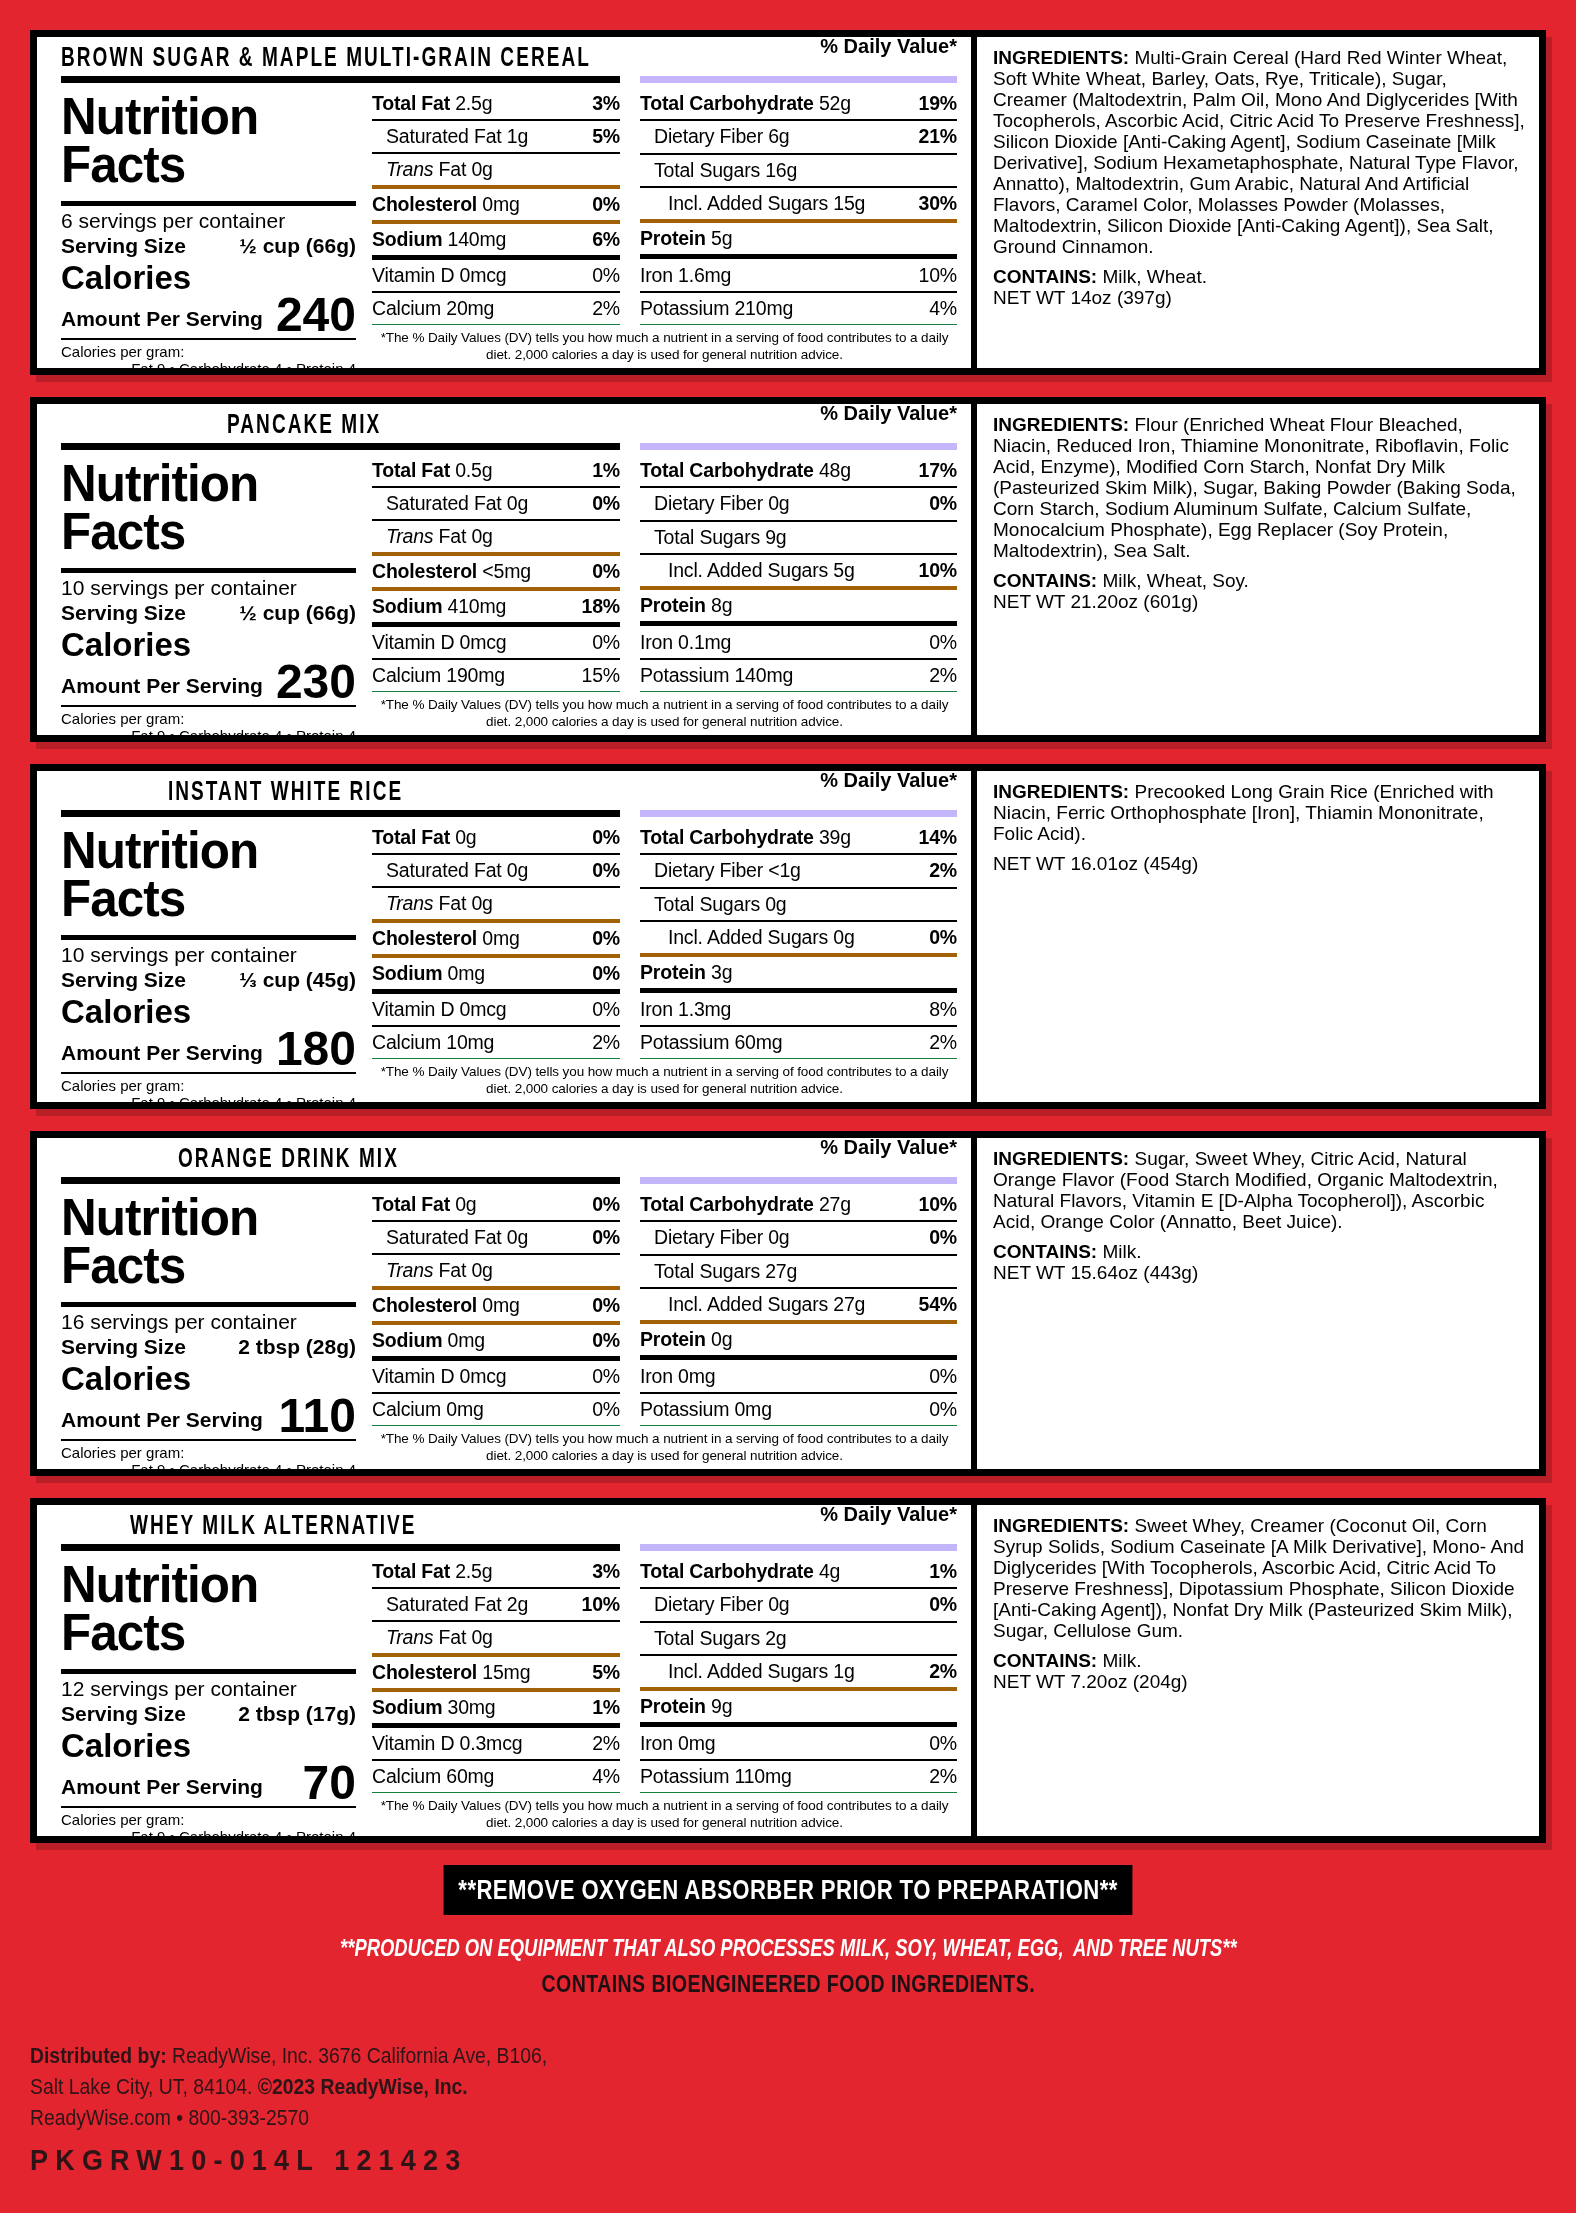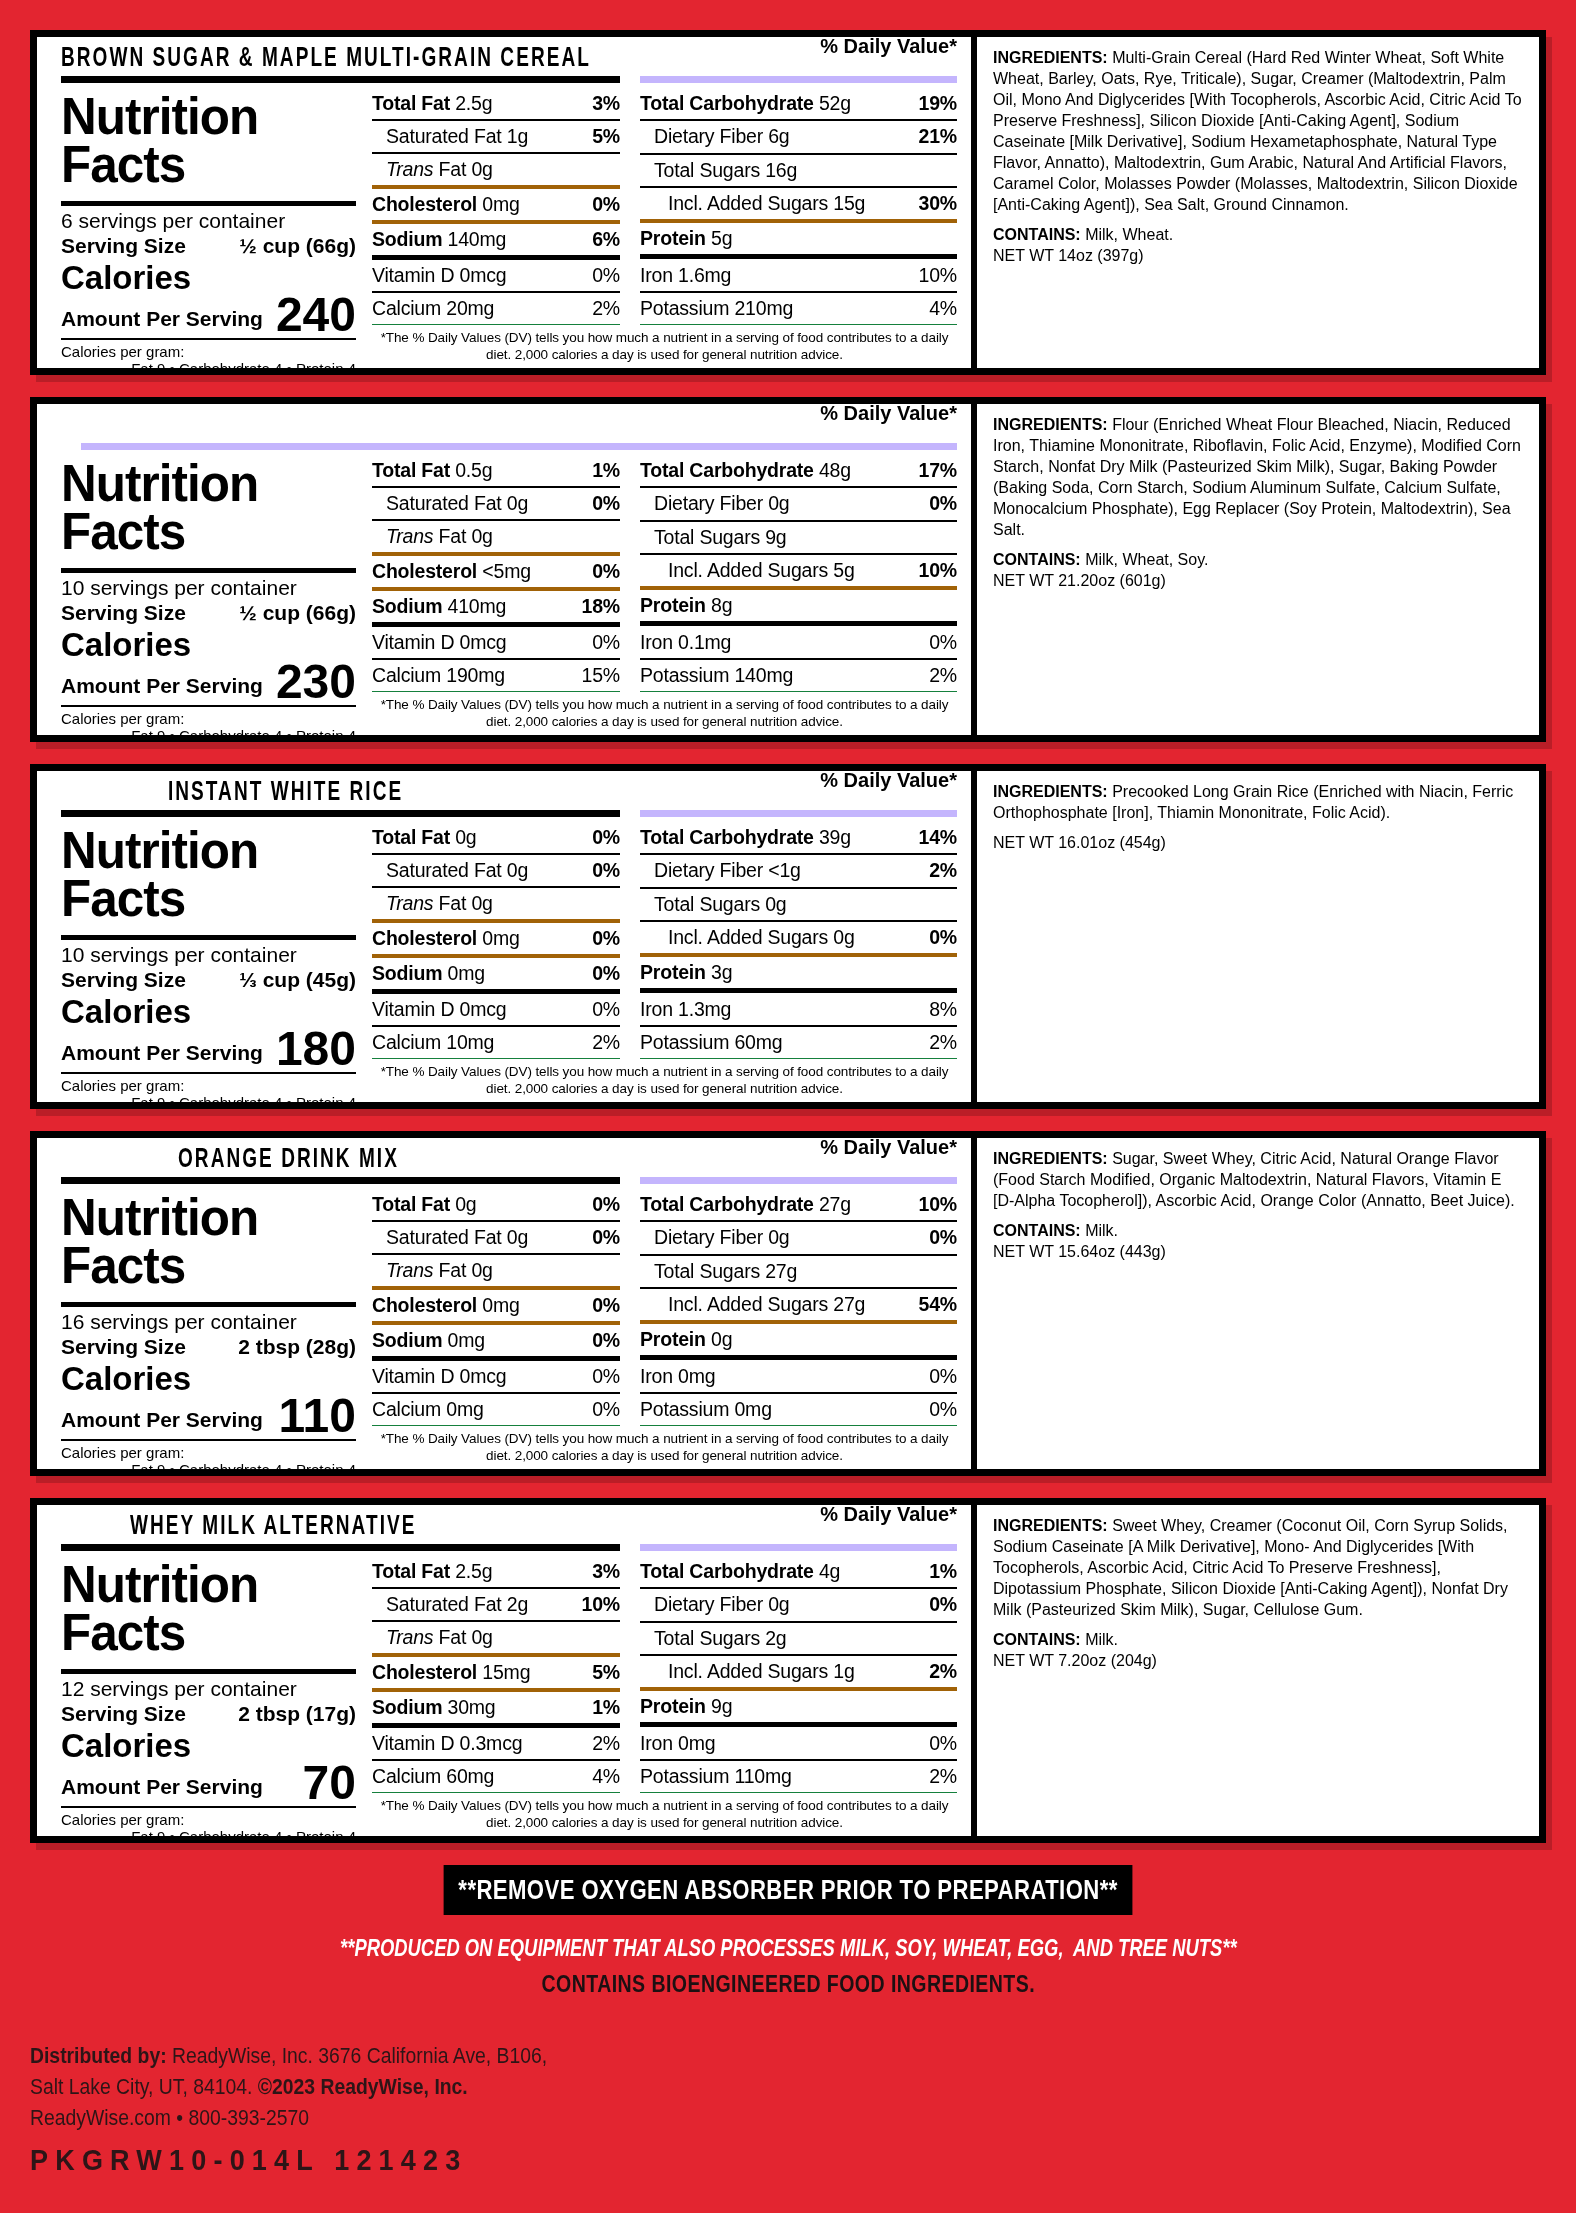--- a/index.html
+++ b/index.html
@@ -62,21 +62,21 @@
   .nrow .pct { margin-left:auto; padding-left:6px; }
   .nrow.pctb .pct { font-weight:700; }
   .nrow.ind1 { padding-left:14px; }
   .nrow.ind2 { padding-left:28px; }
   .rule-r1 { border-bottom:2px solid #000; }
   .rule-r2 { border-bottom:4px solid #a16207; }
   .rule-r3 { border-bottom:5px solid #000; }
   .rule-r0 { border-bottom:1px solid #15803d; }
   .footnote { font-size:13.5px; line-height:16.5px; margin-top:5px; letter-spacing:-0.1px;text-align:center; }
 
-  .ing { width:568px; border-left:6px solid #000; padding:10px 14px 8px 16px; font-size:16px; line-height:21px; }
+  .ing { width:568px; border-left:6px solid #000; padding:10px 14px 8px 16px; font-size:19px; line-height:21px; }
   .ing b { font-weight:700; }
   .contains-block { margin-top:9px; }
 
   
   .oxy {
     margin:13px auto 0 auto; width:max-content; background:#000; color:#fff;
     font-weight:700; font-size:27px; letter-spacing:0.5px; padding:10px 18px 9px 18px;
     transform:scaleX(0.82); transform-origin:50% 0; white-space:nowrap;
   }
   .centerline { text-align:center; }
@@ -217,20 +217,23 @@
       <div class="contains-block">
         <div class="contains-line"><b>CONTAINS:</b> <span>Milk, Wheat.</span></div>
         <div>NET WT 14oz (397g)</div>
       </div>
     </div>
   </div>
 
   <div class="panel">
     <div class="nf">
       <div class="hdr">
+        <div class="hdr-left">
+          <span class="ptitle">PANCAKE MIX</span>
+        </div>
         <div class="hdr-gap"></div>
         <div class="hdr-right">
           <span class="dvh">% Daily Value*</span>
         </div>
       </div>
       <div class="nf-body">
         <div class="col-left">
           <div class="nfacts"><span>Nutrition</span><br><span>Facts</span></div>
           <div class="rule5"></div>
           <div class="servings">10 servings per container</div>

